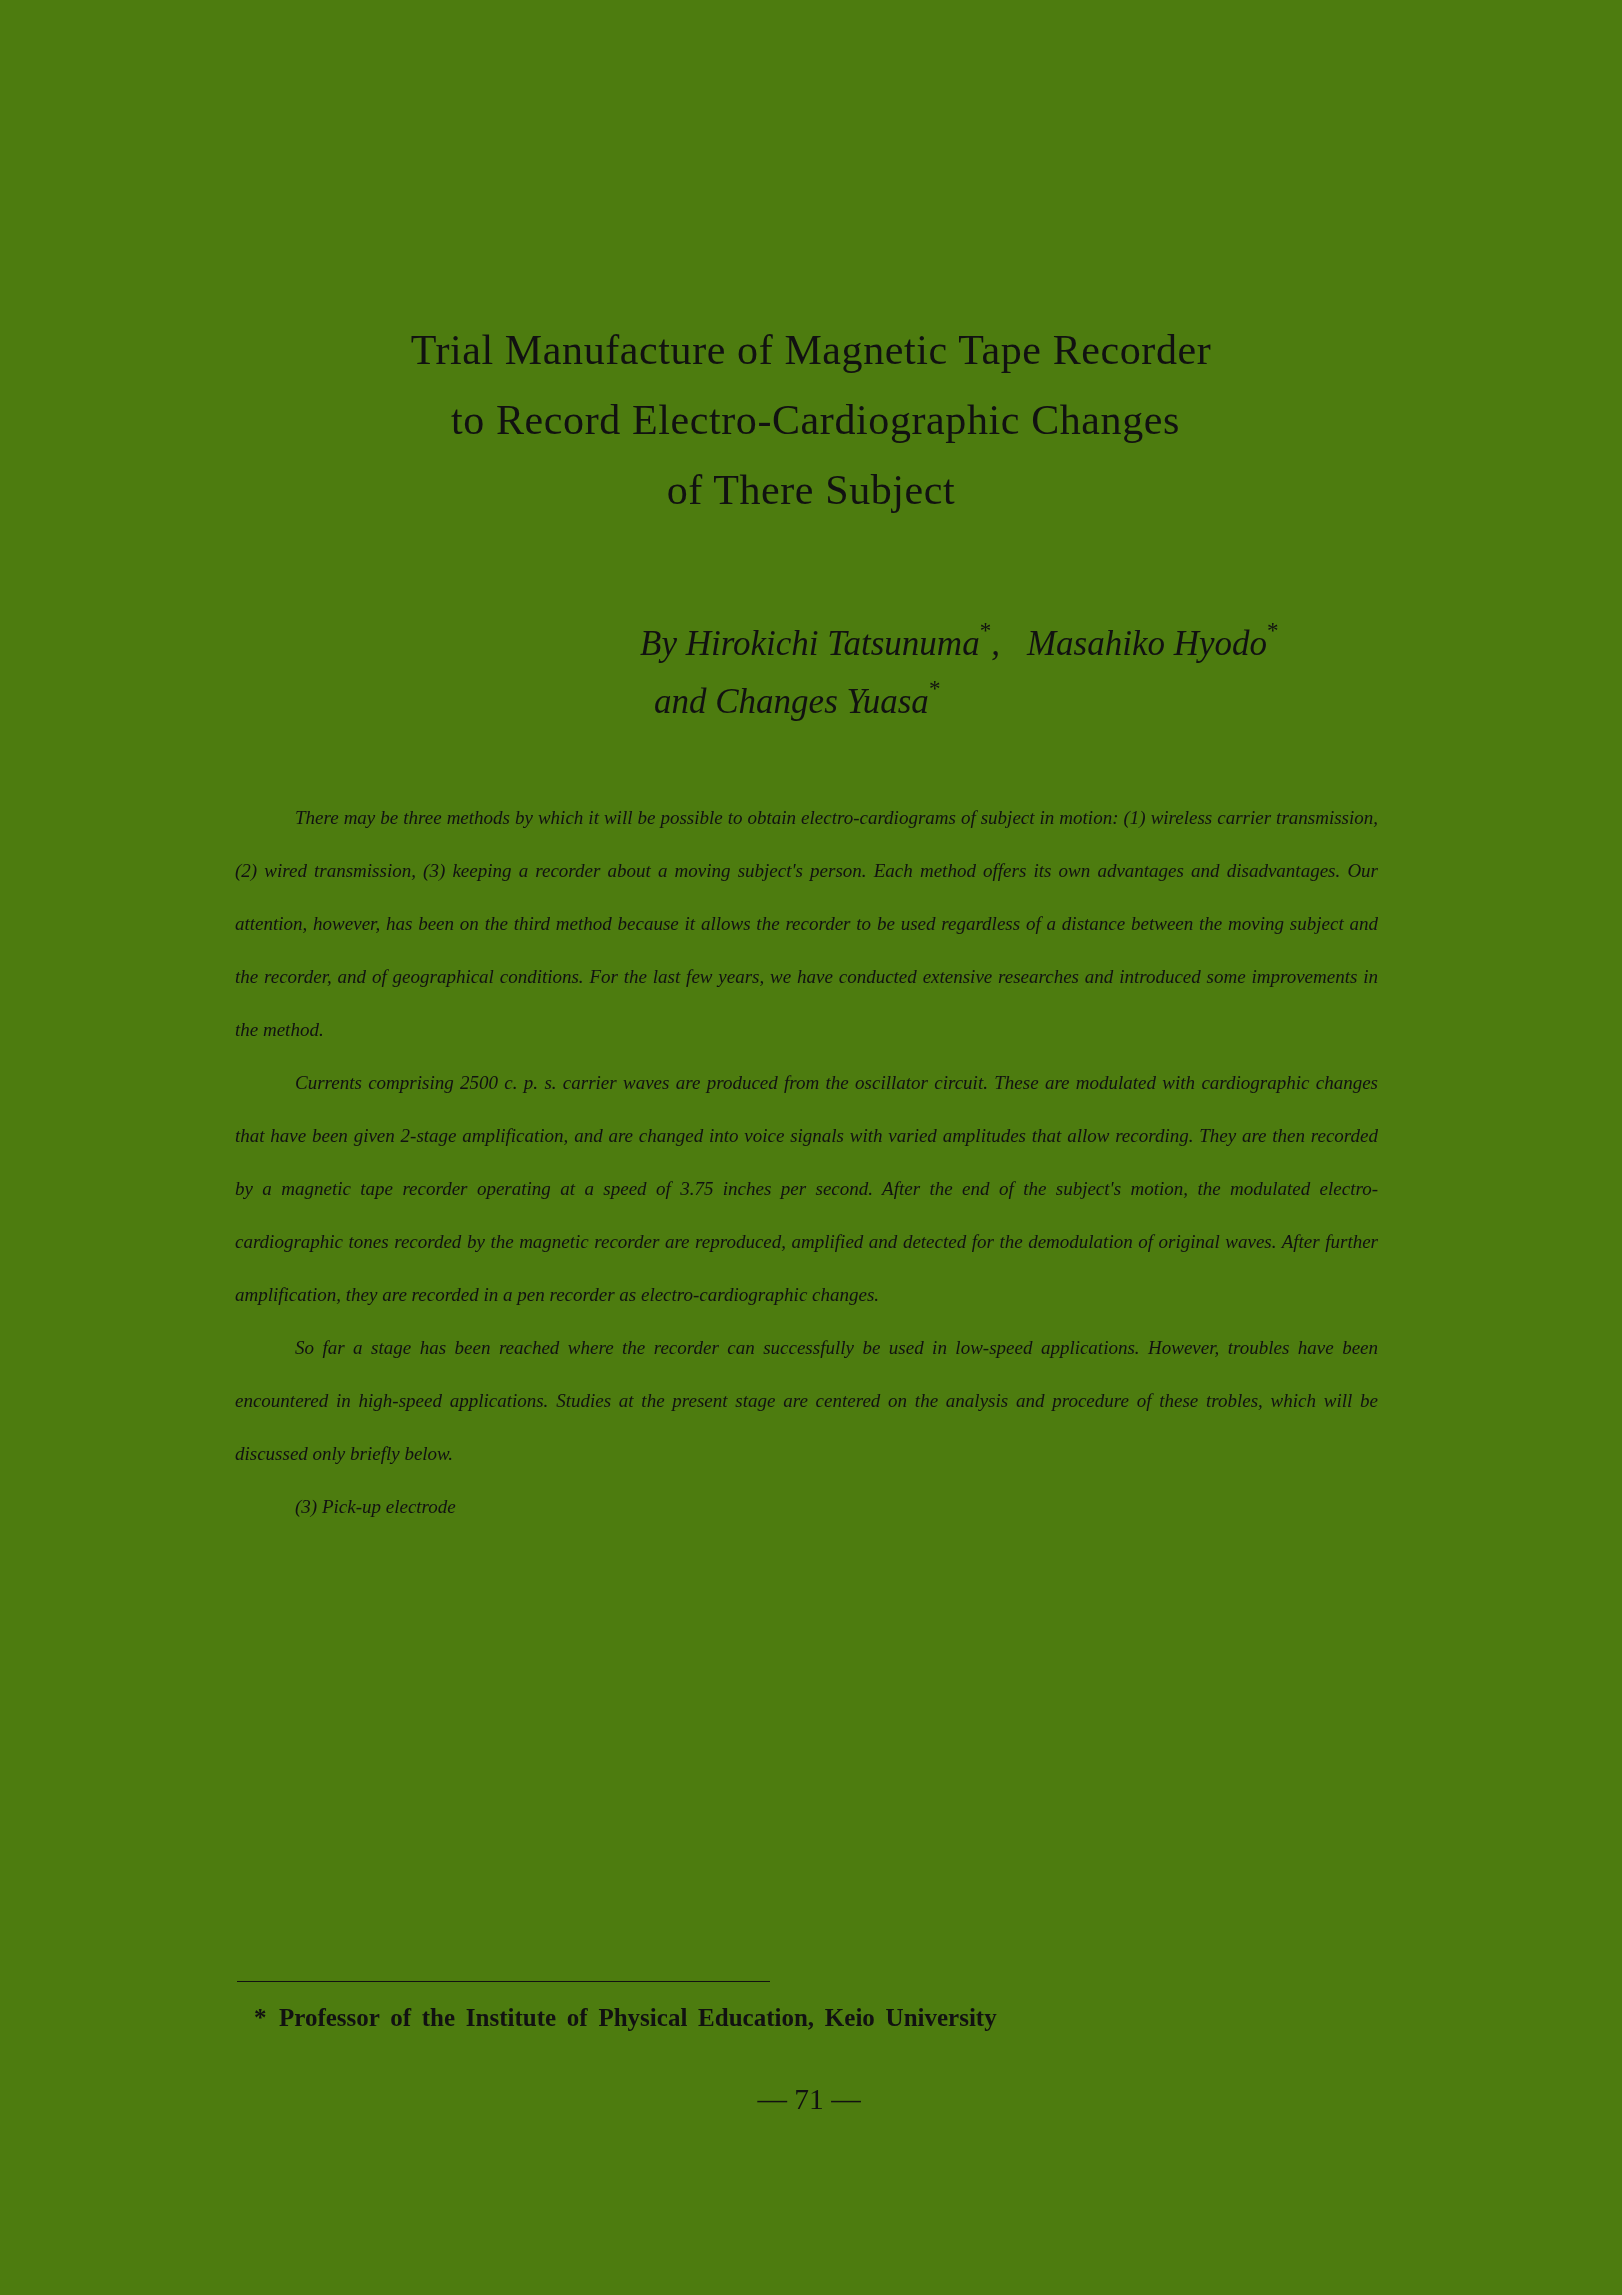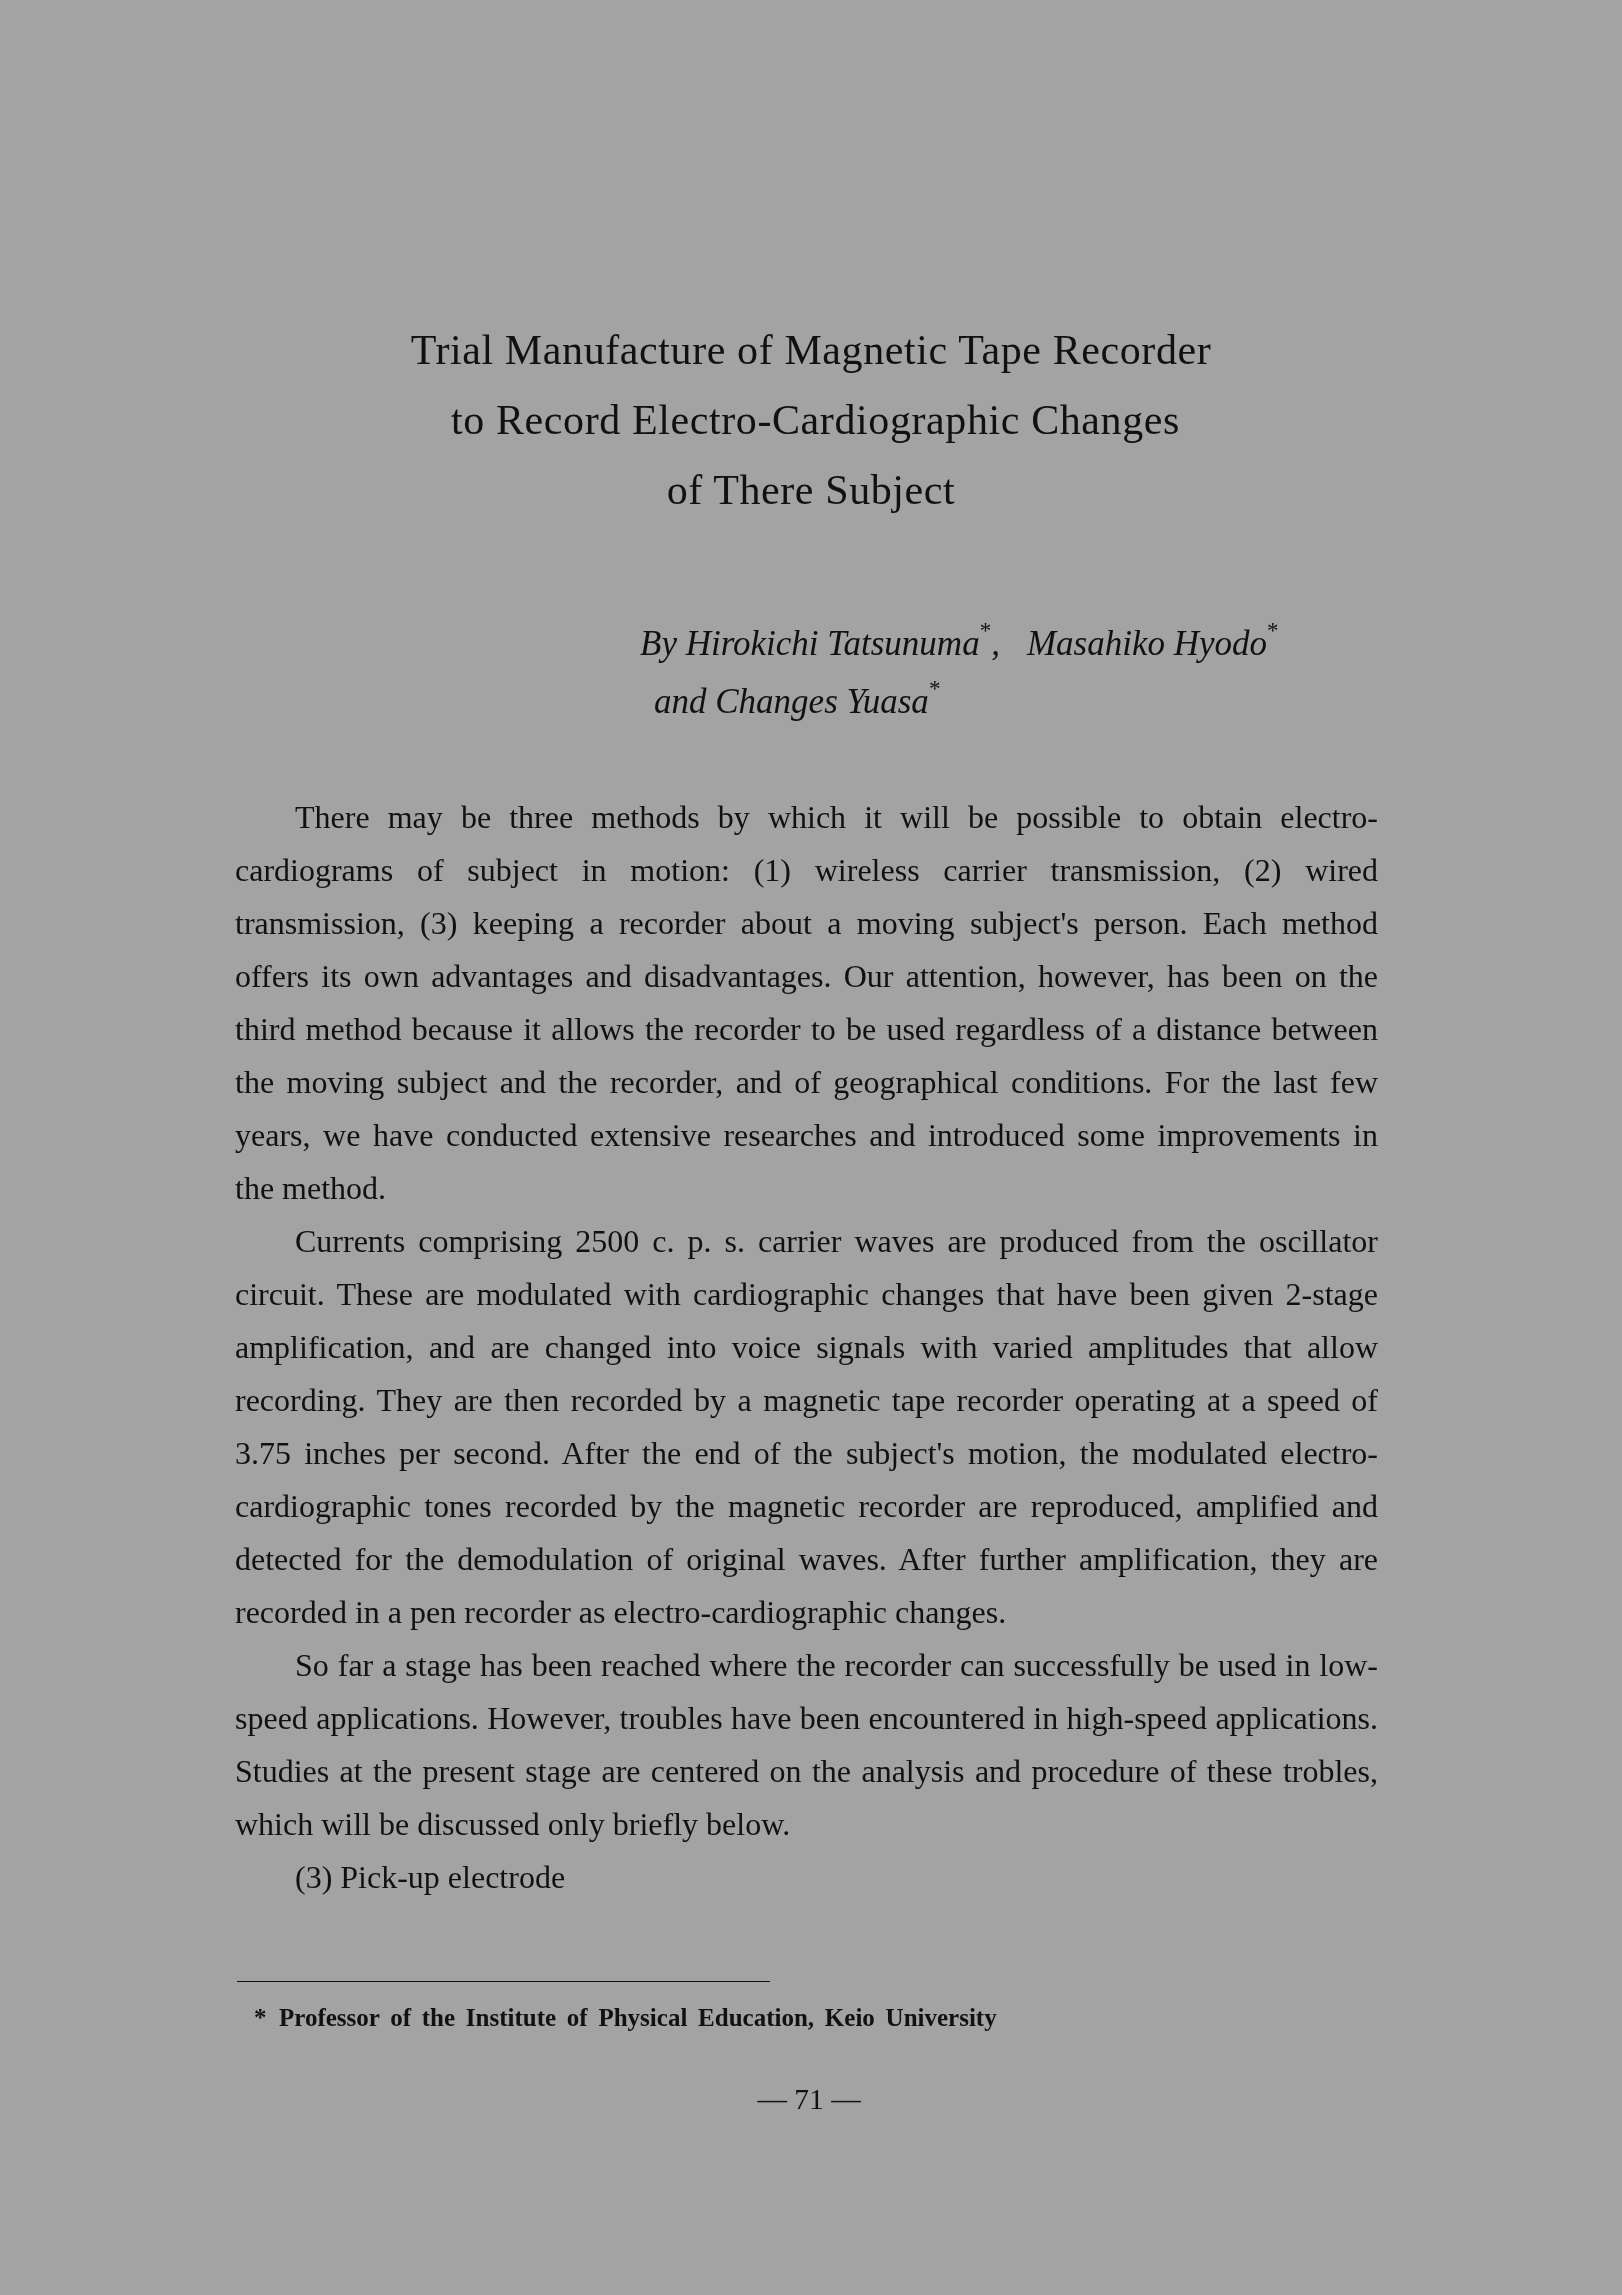--- a/index.html
+++ b/index.html
@@ -12,21 +12,21 @@
       height: 2295px;
       position: relative;
       overflow: hidden;
       font-family: "Liberation Serif", "DejaVu Serif", serif;
       color: #111111;
     }
     .page {
       position: absolute;
       left: 0; top: 0;
       width: 1622px; height: 2295px;
-      background: #a3a3a3;
+      background: #4d7c0f;
     }
     .title {
       position: absolute;
       left: 0;
       width: 1622px;
       top: 315px;
       text-align: center;
       font-size: 42px;
       line-height: 70px;
       letter-spacing: 0.6px;
@@ -53,23 +53,24 @@
       font-style: normal;
       vertical-align: 17px;
       line-height: 0;
     }
     .authors .sep { display: inline-block; width: 27px; }
     .body {
       position: absolute;
       left: 235px;
       top: 791px;
       width: 1143px;
-      font-size: 32px;
+      font-size: 19px;
       line-height: 53px;
       text-align: justify;
+      font-style: italic;
     }
     .body p {
       margin: 0;
       text-indent: 60px;
     }
     .body p + p { margin-top: 0; }
     .body .item {
       margin: 0;
       text-indent: 60px;
     }

